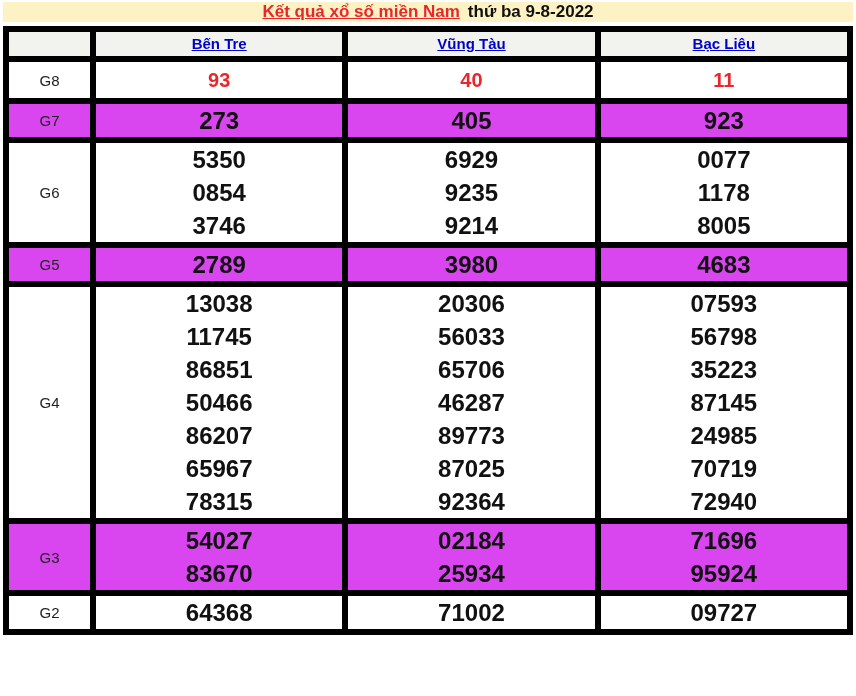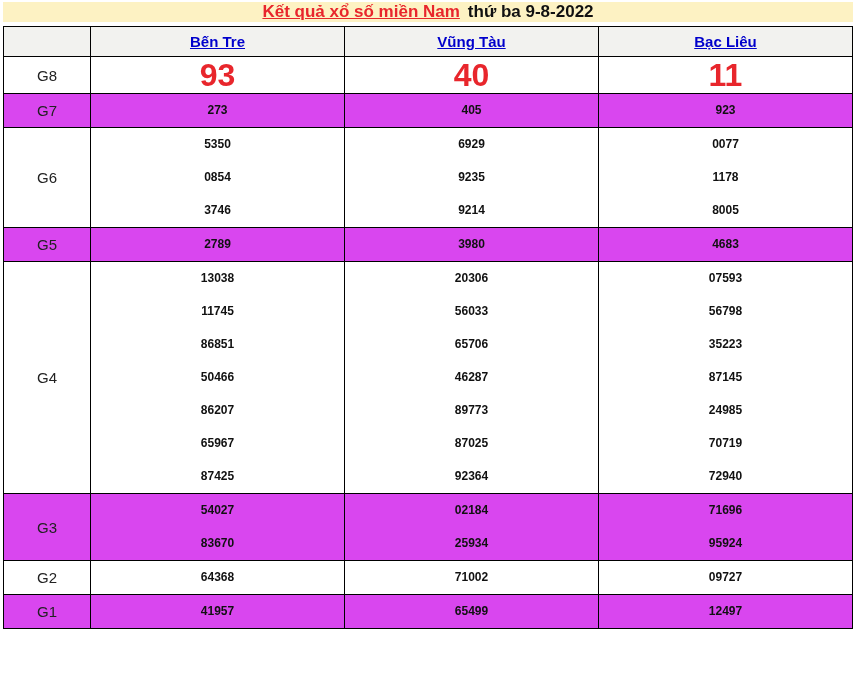--- a/index.html
+++ b/index.html
@@ -17,39 +17,39 @@
     font-size:17px;font-weight:bold;color:#000;
   }
   .title-link{color:#e8262c;text-decoration:underline;cursor:pointer;}
   .title-suffix{margin-left:8px;color:#111;}
 
   
   table.results{
     width:850px;margin:4px 3px 0 3px;border-collapse:collapse;table-layout:fixed;
   }
   table.results th, table.results td{
-    border:1px solid #000000;padding:0;text-align:center;vertical-align:middle;
+    border:6px solid #000000;padding:0;text-align:center;vertical-align:middle;
   }
   col.label-col{width:87px;}
   thead tr{background:#f2f2ef;height:30px;}
   thead a{
     color:#0000cc;font-weight:bold;font-size:15px;
     text-decoration:underline;cursor:pointer;
   }
   td.label-cell{
     font-size:15px;font-weight:normal;color:#222;background:transparent;
   }
   tr.stripe{background:#d946ef;}
   .prize-number{
     height:33px;line-height:33px;
-    font-size:12px;font-weight:bold;color:#111;
+    font-size:24px;font-weight:bold;color:#111;
   }
   tr.hl .prize-number{
     height:36px;line-height:36px;
-    font-size:32px;color:#e8262c;
+    font-size:20px;color:#e8262c;
   }
 
   
   .bottom-spacer{flex:1;}
   .bottom-bar{height:8px;background:#f19b3c;margin:0 0 2px 0;}
 </style>
 </head>
 <body>
 
 <div class="page">
@@ -131,21 +131,21 @@
         </tr>
         <tr>
           <td class="label-cell">G4</td>
           <td>
             <div class="prize-number">13038</div>
             <div class="prize-number">11745</div>
             <div class="prize-number">86851</div>
             <div class="prize-number">50466</div>
             <div class="prize-number">86207</div>
             <div class="prize-number">65967</div>
-            <div class="prize-number">87425</div>
+            <div class="prize-number">78315</div>
           </td>
           <td>
             <div class="prize-number">20306</div>
             <div class="prize-number">56033</div>
             <div class="prize-number">65706</div>
             <div class="prize-number">46287</div>
             <div class="prize-number">89773</div>
             <div class="prize-number">87025</div>
             <div class="prize-number">92364</div>
           </td>
@@ -179,30 +179,18 @@
           <td>
             <div class="prize-number">64368</div>
           </td>
           <td>
             <div class="prize-number">71002</div>
           </td>
           <td>
             <div class="prize-number">09727</div>
           </td>
         </tr>
-        <tr class="stripe">
-          <td class="label-cell">G1</td>
-          <td>
-            <div class="prize-number">41957</div>
-          </td>
-          <td>
-            <div class="prize-number">65499</div>
-          </td>
-          <td>
-            <div class="prize-number">12497</div>
-          </td>
-        </tr>
       </tbody>
   </table>
 
   <div class="bottom-spacer"></div>
   <div class="bottom-bar"></div>
 </div>
 
 </body></html>

